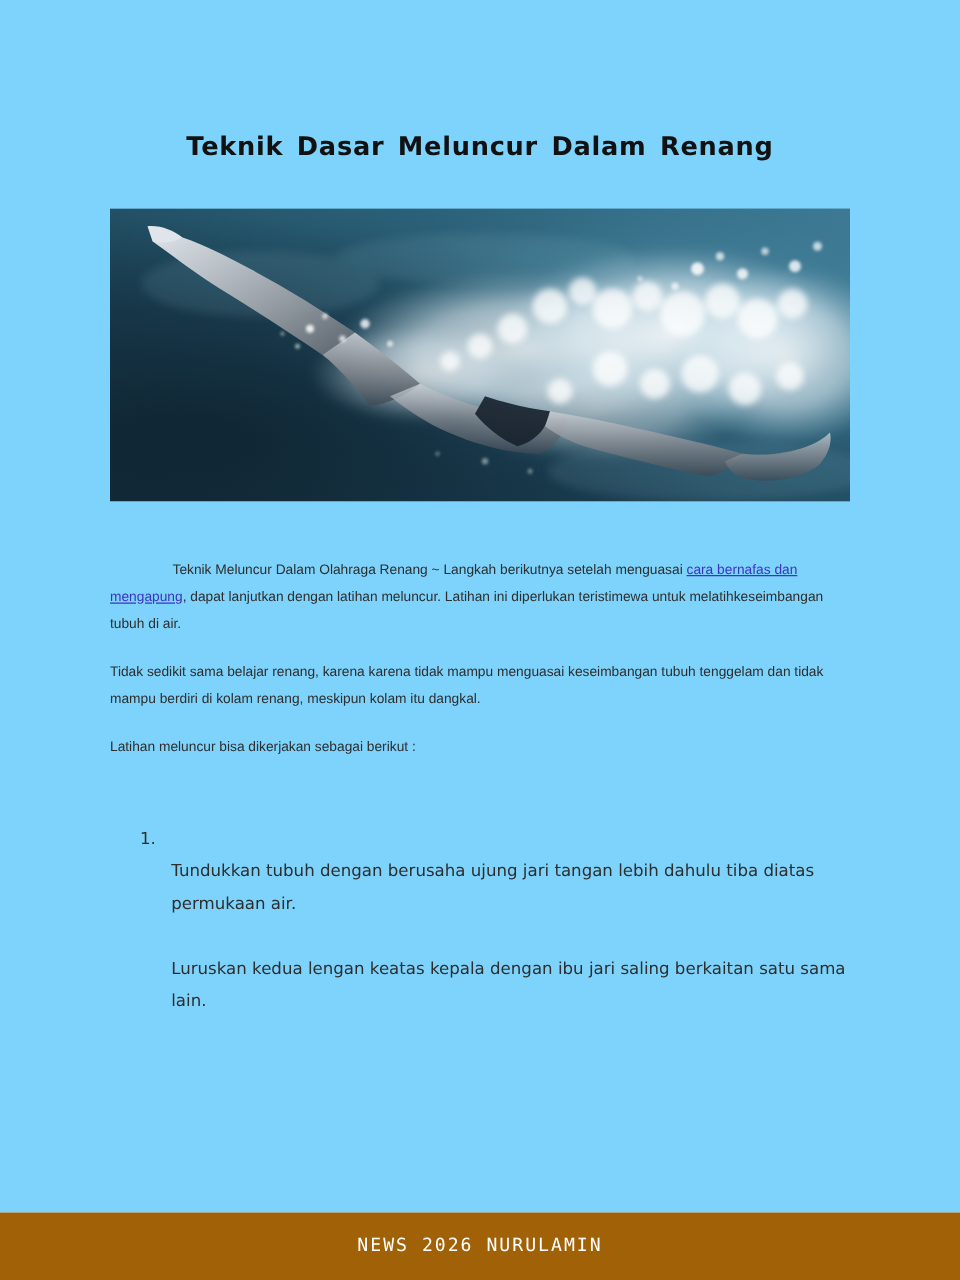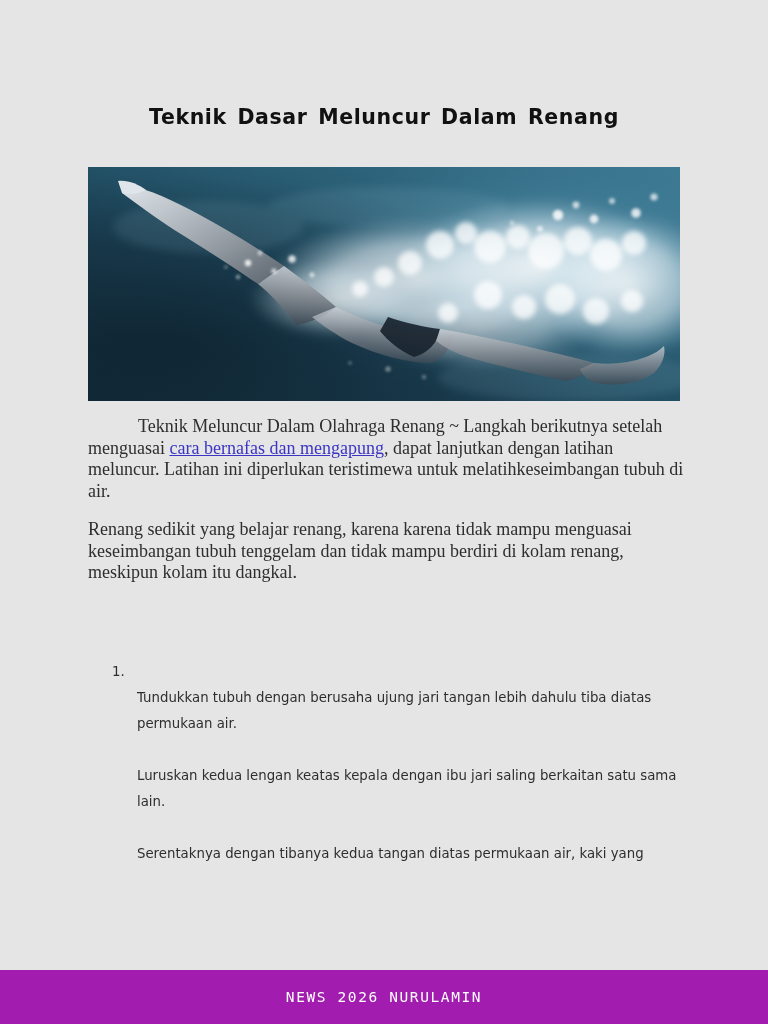--- a/index.html
+++ b/index.html
@@ -14,21 +14,21 @@
     font-family: "DejaVu Sans", sans-serif;
     position: relative;
     overflow: hidden;
   }
 
   .page {
     position: absolute;
     left: 0; top: 0;
     width: 768px;
     height: 970px;
-    background: #e5e5e5;
+    background: #7dd3fc;
     box-sizing: border-box;
   }
 
   
   .doc-title {
     position: absolute;
     left: 0;
     top: 105px;
     width: 768px;
     text-align: center;
@@ -49,24 +49,24 @@
     height: 234px;
     overflow: hidden;
     background: #16313f;
   }
   .hero svg { display: block; width: 592px; height: 234px; }
 
   
   .content {
     position: absolute;
     left: 88px;
-    top: 416px;
+    top: 446px;
     width: 596px;
-    font-family: Liberation Serif, serif;
-    font-size: 18px;
+    font-family: Liberation Sans, sans-serif;
+    font-size: 11px;
     color: #2e2e2e;
     line-height: 21.5px;
   }
   .para {
     margin: 0 0 17px 0;
     text-align: left;
   }
   .para.lead { text-indent: 50px; }
   .para.tight { margin-bottom: 15px; }
 
@@ -99,21 +99,21 @@
     color: #2e2e2e;
   }
 
   
   .footer-bar {
     position: absolute;
     left: 0;
     top: 970px;
     width: 768px;
     height: 54px;
-    background: #a21caf;
+    background: #a16207;
     color: #ffffff;
     display: flex;
     align-items: center;
     justify-content: center;
   }
   .footer-text {
     font-family: "DejaVu Sans Mono", monospace;
     font-size: 14.5px;
     letter-spacing: 1.6px;
     color: #ffffff;
@@ -263,39 +263,36 @@
         <circle cx="508" cy="144" r="13"></circle>
         <circle cx="544" cy="134" r="11"></circle>
         <circle cx="360" cy="146" r="10"></circle>
       </g>
     </svg>
   </div>
 
   <div class="content">
     <p class="para lead"><span>Teknik Meluncur Dalam Olahraga Renang ~ Langkah berikutnya setelah menguasai </span><a class="doclink" href="#">cara bernafas dan mengapung</a><span>, dapat lanjutkan dengan latihan meluncur. Latihan ini diperlukan teristimewa untuk melatihkeseimbangan tubuh di air.</span></p>
 
-    <p class="para">Renang sedikit yang belajar renang, karena karena tidak mampu menguasai keseimbangan tubuh tenggelam dan tidak mampu berdiri di kolam renang, meskipun kolam itu dangkal.</p>
-
+    <p class="para">Tidak sedikit sama belajar renang, karena karena tidak mampu menguasai keseimbangan tubuh tenggelam dan tidak mampu berdiri di kolam renang, meskipun kolam itu dangkal.</p>
+
+    <p class="para tight">Latihan meluncur bisa dikerjakan sebagai berikut :</p>
   </div>
 
   <div class="steps">
     <div class="step">
       <span class="marker">1.</span>
     </div>
     <div class="step">
       <span class="marker"></span>
       <span>Tundukkan tubuh dengan berusaha ujung jari tangan lebih dahulu tiba diatas permukaan air.</span>
     </div>
     <div class="step">
       <span class="marker"></span>
       <span>Luruskan kedua lengan keatas kepala dengan ibu jari saling berkaitan satu sama lain.</span>
     </div>
-    <div class="step">
-      <span class="marker"></span>
-      <span>Serentaknya dengan tibanya kedua tangan diatas permukaan air, kaki yang</span>
-    </div>
   </div>
 
 </div>
 
 <div class="footer-bar">
   <span class="footer-text">NEWS 2026 NURULAMIN</span>
 </div>
 
 </body></html>

